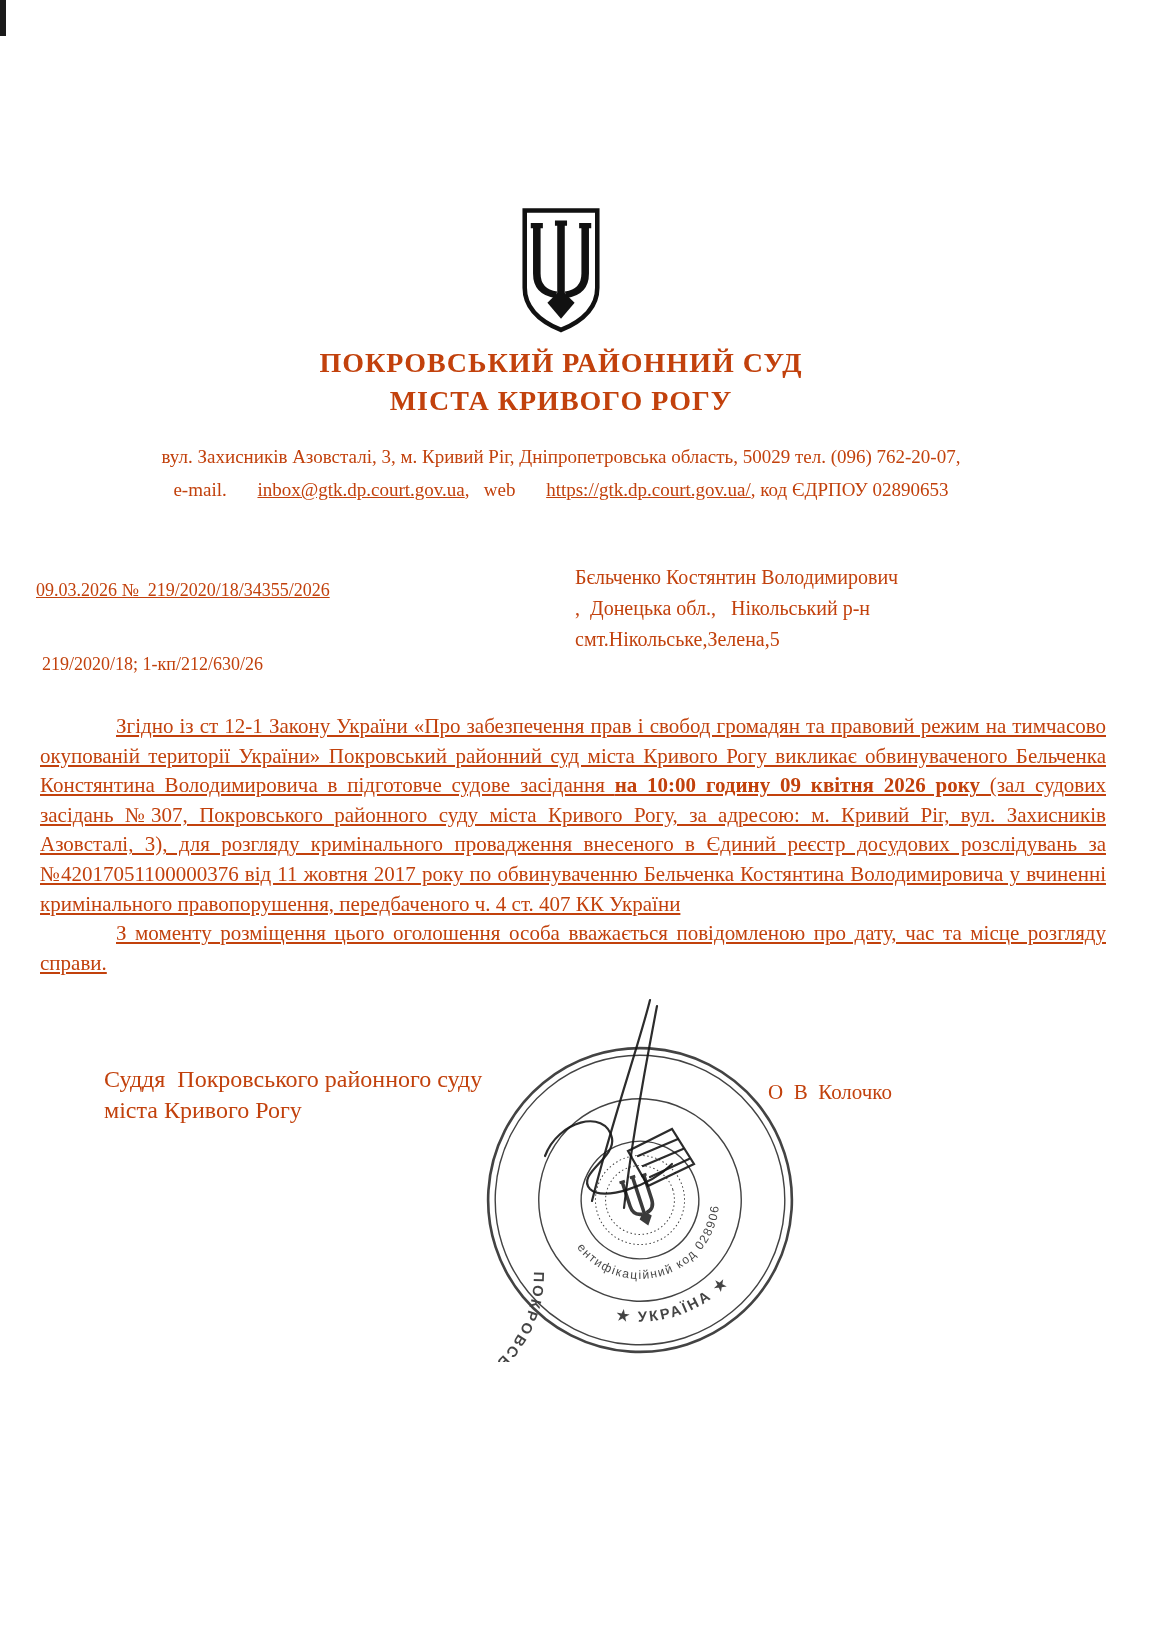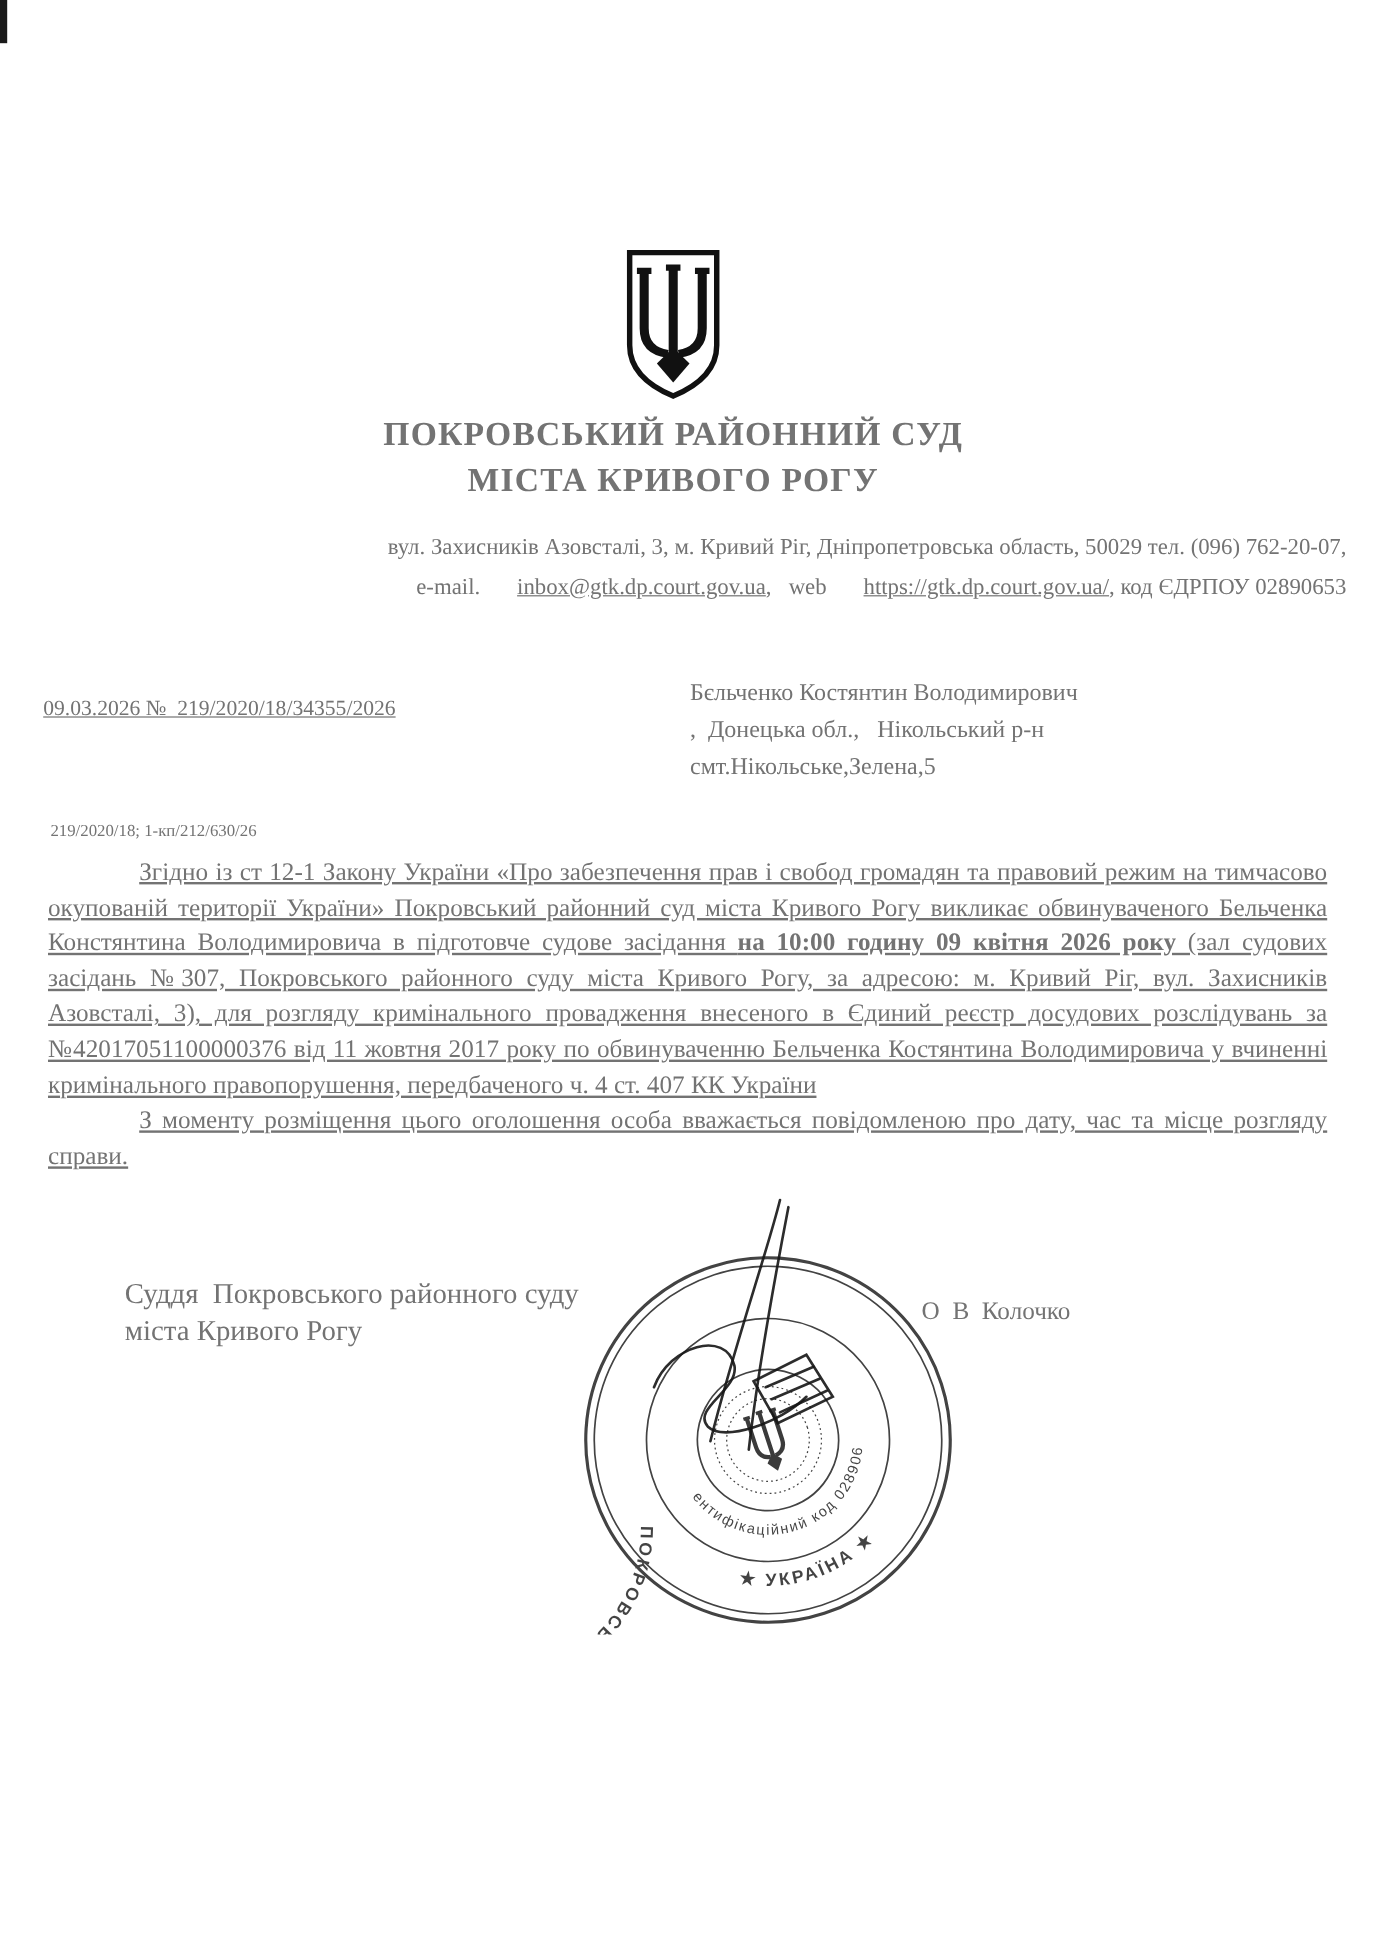--- a/index.html
+++ b/index.html
@@ -2,55 +2,55 @@
 <html><head>
 <meta charset="utf-8">
 <style>
   html,body{margin:0;padding:0;background:#e8e8e8;}
   .page{
     position:relative;
     width:1167px;height:1633px;
     margin:0 auto;
     background:#ffffff;
     font-family:"Liberation Serif", serif;
-    color:#737373;
+    color:#c2410c;
     overflow:hidden;
   }
   .abs{position:absolute;}
   .pre{white-space:pre;}
   .scan-artifact{left:0;top:0;width:6px;height:36px;background:#1a1a1a;}
 
   .emblem{left:511px;top:206px;width:100px;height:130px;}
 
   .court-title{
     left:0;top:344px;width:1122px;
     text-align:center;
     font-weight:bold;
     font-size:28px;line-height:38px;
     letter-spacing:1px;
   }
   .address-block{
     left:0;top:440px;width:1122px;
-    text-align:right;
+    text-align:center;
     font-size:19px;line-height:33px;
   }
   .address-block .u{text-decoration:underline;margin-left:26px;}
 
   .ref-line{
     left:36px;top:580px;
     font-size:18px;
     text-decoration:underline;
   }
   .addressee{
     left:575px;top:562px;
     font-size:20px;line-height:31px;
   }
   .case-line{
-    left:42px;top:686px;
-    font-size:14px;
+    left:42px;top:654px;
+    font-size:18px;
   }
 
   .body-block{
     left:40px;top:712px;width:1066px;
     font-size:21px;line-height:29.6px;
     text-align:justify;
   }
   .body-block p{margin:0;text-indent:76px;text-decoration:underline;}
 
   .judge-block{

